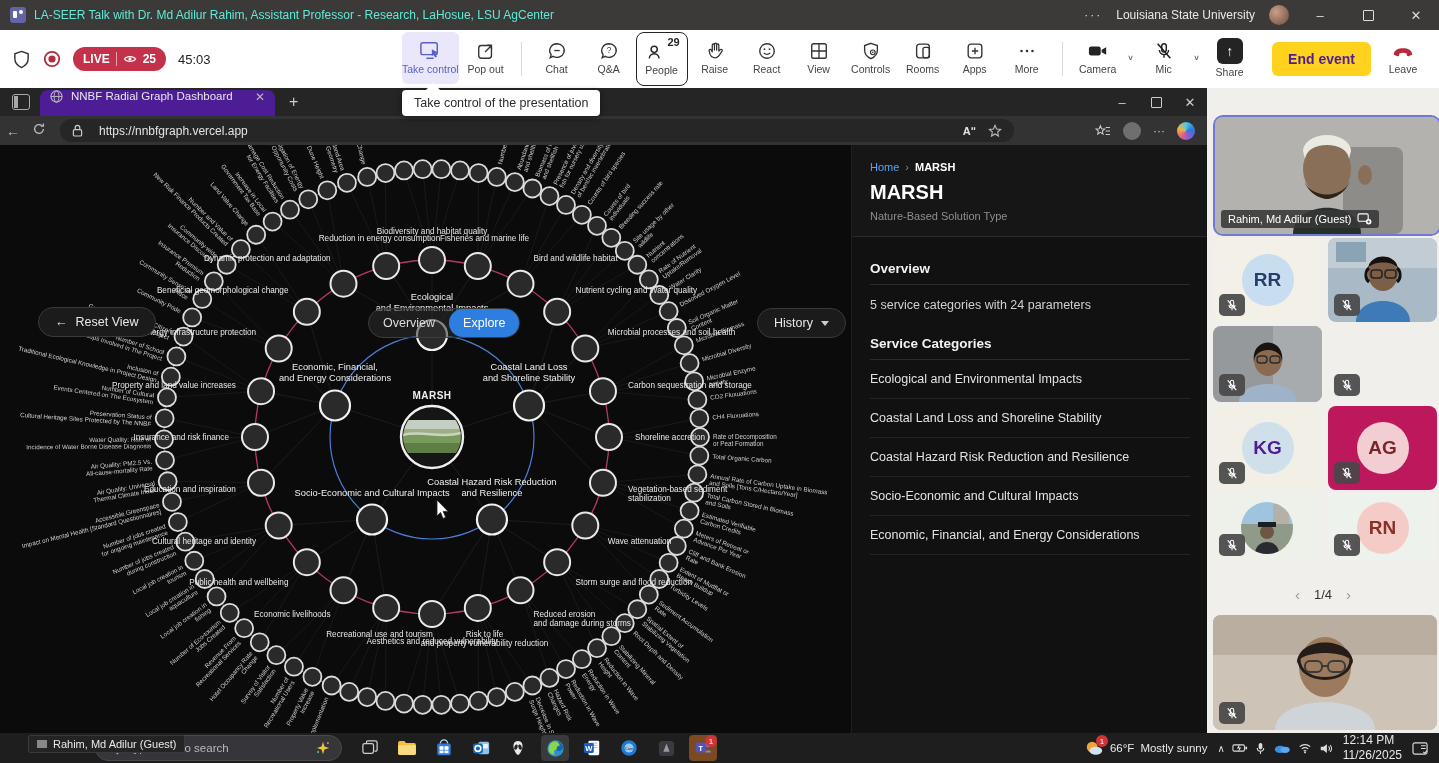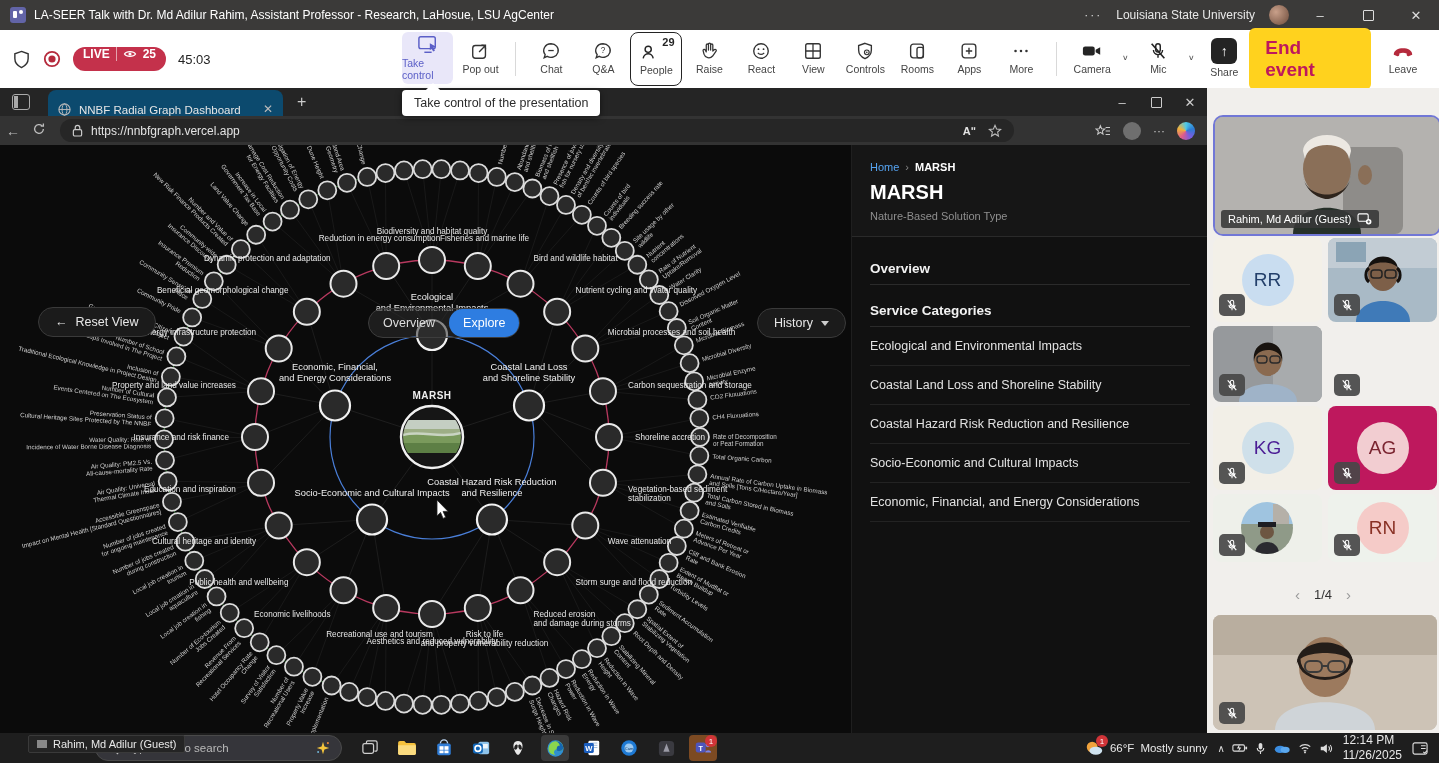--- a/index.html
+++ b/index.html
@@ -2,62 +2,62 @@
 <html><head>
 <meta charset="utf-8">
 <style>
   html,body{margin:0;padding:0;}
   body{width:1439px;height:763px;overflow:hidden;background:#000;font-family:"Liberation Sans",sans-serif;position:relative;-webkit-font-smoothing:antialiased;}
   
   .titlebar{position:absolute;left:0;top:0;width:1439px;height:30px;background:#3b3a39;color:#fff;display:flex;align-items:center;font-size:12px;}
   .tb-logo{width:16px;height:16px;margin:0 8px 0 10px;background:#6264a7;border-radius:3px;position:relative;}
   .tb-logo::after{content:"";position:absolute;left:3px;top:4px;width:4px;height:7px;background:#fff;border-radius:1px;}
   .tb-logo::before{content:"";position:absolute;right:3px;top:3px;width:4px;height:4px;border-radius:50%;background:#fff;}
-  .tb-title{color:#ffffff;}
+  .tb-title{color:#5eead4;}
   .tb-right{margin-left:auto;display:flex;align-items:center;gap:14px;padding-right:6px;}
   .tb-dots{letter-spacing:2px;color:#ddd;}
   .tb-org{color:#e8e8e8;}
   .tb-avatar{width:20px;height:20px;border-radius:50%;background:radial-gradient(circle at 35% 35%,#c9a08a,#6b4a3a);}
   .wbtn{width:34px;height:30px;display:flex;align-items:center;justify-content:center;color:#ddd;font-size:13px;}
   .wbtn .sq{width:9px;height:9px;border:1px solid #ddd;border-radius:1px;display:block;}
   
   .toolbar{position:absolute;left:0;top:30px;width:1439px;height:58px;background:#fff;border-bottom:1px solid #e3e3e3;display:flex;align-items:center;color:#242424;}
   .tleft{display:flex;align-items:center;gap:12px;padding-left:12px;width:390px;flex:none;}
-  .live-badge{display:flex;background:#c4314b;color:#fff;border-radius:14px;height:24px;padding:0 10px;gap:6px;font-size:12px;font-weight:bold;}
+  .live-badge{display:flex;align-items:center;background:#c4314b;color:#fff;border-radius:14px;height:24px;padding:0 10px;gap:6px;font-size:12px;font-weight:bold;}
   .live-sep{width:1px;height:14px;background:rgba(255,255,255,.55);}
   .timer{font-size:13px;color:#242424;}
   .tcenter{display:flex;align-items:flex-start;gap:2px;}
   .tbtn{display:flex;flex-direction:column;align-items:center;justify-content:center;min-width:50px;height:52px;border-radius:6px;cursor:pointer;gap:2px;}
   .tbtn .lbl{font-size:10.5px;color:#444;}
   .tbtn svg{display:block;}
   .tbtn.active-purple{background:#e9e7f9;}
   .tbtn.active-purple .lbl{color:#5b5fc7;}
   .tbtn.boxed{border:1.6px solid #242424;border-radius:8px;}
   .tdivider{width:1px;height:34px;background:#d9d9d9;margin:4px 8px 0 8px;align-self:flex-start;margin-top:10px;}
   .chev{font-size:9px;color:#555;transform:scaleY(.8);}
   .cam-group{display:flex;align-items:flex-start;}
   .chev-btn{width:16px;height:52px;display:flex;align-items:center;justify-content:center;}
   .share-black{width:26px;height:26px;background:#242424;border-radius:6px;display:flex;align-items:center;justify-content:center;color:#fff;font-size:14px;}
   .tright{margin-left:auto;display:flex;align-items:center;gap:10px;padding-right:14px;}
-  .end-event{background:#ffd21e;color:#be185d;font-size:19px;font-weight:bold;border-radius:6px;padding:9px 16px;cursor:pointer;}
+  .end-event{background:#ffd21e;color:#4c1d95;font-size:14px;font-weight:bold;border-radius:6px;padding:9px 16px;cursor:pointer;}
   .leave-btn{display:flex;flex-direction:column;align-items:center;gap:2px;min-width:44px;}
   .leave-btn .lbl{font-size:10.5px;color:#444;}
   .ppl-badge{font-size:11px;font-weight:bold;color:#242424;position:relative;top:-6px;left:2px;}
   
   .tabstrip{position:absolute;left:0;top:88px;width:1207px;height:28px;background:#252525;display:flex;align-items:center;}
   .vtabs-ic{width:16px;height:14px;border:1.4px solid #aaa;border-radius:3px;margin:0 10px 0 12px;position:relative;}
   .vtabs-ic::after{content:"";position:absolute;left:1px;top:1px;bottom:1px;width:4px;background:#aaa;}
-  .tab{display:flex;align-items:flex-end;gap:8px;background:#0c4a6e;border-radius:8px 8px 0 0;height:26px;align-self:flex-end;padding:0 10px;min-width:215px;color:#e6e6e6;font-size:11.5px;margin-left:8px;}
+  .tab{display:flex;align-items:flex-start;gap:8px;background:#4c1d95;border-radius:8px 8px 0 0;height:26px;align-self:flex-end;padding:0 10px;min-width:215px;color:#e6e6e6;font-size:11.5px;}
   .tab .closex{margin-left:auto;color:#bbb;font-size:12px;}
   .newtab{color:#ccc;font-size:16px;margin-left:14px;}
   .bwin-controls{margin-left:auto;display:flex;}
   .bwin-controls .wbtn{color:#ccc;height:28px;}
   .urlrow{position:absolute;left:0;top:116px;width:1207px;height:29px;background:#333333;display:flex;align-items:center;color:#ccc;}
   .nav-ic{width:26px;text-align:center;font-size:14px;color:#bdbdbd;}
-  .urlpill{display:flex;align-items:center;gap:8px;background:#262626;border-radius:14px;height:23px;flex:1;margin:0 8px;padding:0 12px;font-size:12px;color:#e3e3e3;max-width:930px;}
+  .urlpill{display:flex;align-items:center;gap:16px;background:#262626;border-radius:14px;height:23px;flex:1;margin:0 8px;padding:0 12px;font-size:12px;color:#e3e3e3;max-width:930px;}
   .url-right{display:flex;align-items:center;gap:12px;padding-right:12px;margin-left:auto;font-size:12px;color:#c9c9c9;}
   .copilot{width:18px;height:18px;border-radius:50%;background:conic-gradient(#4ec9e8,#2b7cd3,#7b5ce0,#e05c8a,#f0b23c,#4ec9e8);}
   .tooltip{position:absolute;left:402px;top:90px;background:#fff;color:#2b2b2b;font-size:12.5px;padding:6px 12px;border-radius:4px;box-shadow:0 2px 6px rgba(0,0,0,.5);z-index:50;}
   .tooltip::before{content:"";position:absolute;top:-5px;left:26px;width:10px;height:10px;background:#fff;transform:rotate(45deg);}
   
   .page{position:absolute;left:0;top:145px;width:1207px;height:588px;background:#0b0b0b;}
   .graph-wrap{position:absolute;left:0;top:0;width:851px;height:588px;}
   .overlay-btn{position:absolute;background:#1b1b1b;border:1px solid #3a3a3a;color:#e8e8e8;font-size:12.5px;border-radius:17px;display:flex;align-items:center;gap:8px;padding:7px 16px;cursor:pointer;z-index:5;}
   .toggle{position:absolute;left:368px;top:163px;background:rgba(46,46,46,.55);border:1px solid #3d3d3d;border-radius:17px;display:flex;align-items:center;z-index:5;}
   .toggle .opt{font-size:12.5px;color:#ddd;padding:7px 14px;cursor:pointer;}
@@ -75,21 +75,21 @@
   .panel-body{padding:14px 18px;}
   .sec-h{font-size:13.5px;font-weight:bold;color:#f2f2f2;padding:10px 0 8px 0;border-bottom:1px solid #2b2b2b;}
   .sec-body{font-size:12.5px;color:#cfcfcf;padding:13px 0 6px 0;}
   .svc-row{font-size:12.5px;color:#e2e2e2;padding:12px 0;border-bottom:1px solid #232323;cursor:pointer;}
   
   .vside{position:absolute;left:1207px;top:88px;width:232px;height:645px;background:#f1efec;}
   .vtile{position:absolute;border-radius:8px;overflow:hidden;}
   .speaker{left:6px;top:27px;width:224px;height:117px;border:2.5px solid #7177d6;border-radius:10px;background:#b7b5b2;}
   .name-tag{position:absolute;left:6px;bottom:6px;background:rgba(55,55,55,.88);color:#fff;font-size:11px;padding:3px 7px;border-radius:3px;display:flex;align-items:center;gap:6px;max-width:200px;white-space:nowrap;}
   .mic-badge{position:absolute;left:6px;bottom:6px;width:26px;height:22px;background:rgba(72,72,72,.92);border-radius:5px;display:flex;align-items:center;justify-content:center;}
-  .init-circle{width:52px;height:52px;border-radius:50%;display:flex;align-items:center;justify-content:center;font-size:19px;font-weight:normal;}
+  .init-circle{width:52px;height:52px;border-radius:50%;display:flex;align-items:center;justify-content:center;font-size:19px;font-weight:bold;}
   .pager{position:absolute;left:0;top:498px;width:232px;display:flex;align-items:center;justify-content:center;gap:14px;color:#333;font-size:13px;}
   .pager .pchev{color:#999;font-size:15px;cursor:pointer;}
   .bottomvid{left:6px;top:527px;width:224px;height:115px;background:#c8beb2;}
   
   .taskbar{position:absolute;left:0;top:733px;width:1439px;height:30px;background:#1e1e1e;display:flex;align-items:center;color:#ddd;}
   .search-pill{display:flex;align-items:center;gap:8px;background:#35353a;border:1px solid #4a4a4a;border-radius:14px;height:24px;width:225px;margin-left:95px;padding:0 10px;font-size:11.5px;color:#b9b9b9;}
   .tk-ic{width:28px;height:26px;display:flex;align-items:center;justify-content:center;border-radius:4px;position:relative;flex:none;}
   .tk-ic.hl{background:#3a3a3a;}
   .tk-ic.teams-hl{background:#7c4a22;}
   .badge1{position:absolute;right:0px;top:0px;background:#d13438;color:#fff;font-size:8px;border-radius:50%;width:12px;height:12px;display:flex;align-items:center;justify-content:center;}
@@ -687,20 +687,21 @@
       <div class="crumb">
         <span class="home">Home</span>
         <span class="sep">›</span>
         <span class="cur">MARSH</span>
       </div>
       <div class="panel-title">MARSH</div>
       <div class="panel-sub">Nature-Based Solution Type</div>
     </div>
     <div class="panel-body">
       <div class="sec-h">Overview</div>
+      <div class="sec-body">5 service categories with 24 parameters</div>
       <div class="sec-h" style="margin-top:8px;">Service Categories</div>
       <div id="svc-list">
           <div class="svc-row">Ecological and Environmental Impacts</div>
           <div class="svc-row">Coastal Land Loss and Shoreline Stability</div>
           <div class="svc-row">Coastal Hazard Risk Reduction and Resilience</div>
           <div class="svc-row">Socio-Economic and Cultural Impacts</div>
           <div class="svc-row">Economic, Financial, and Energy Considerations</div>
         </div>
     </div>
   </div>

